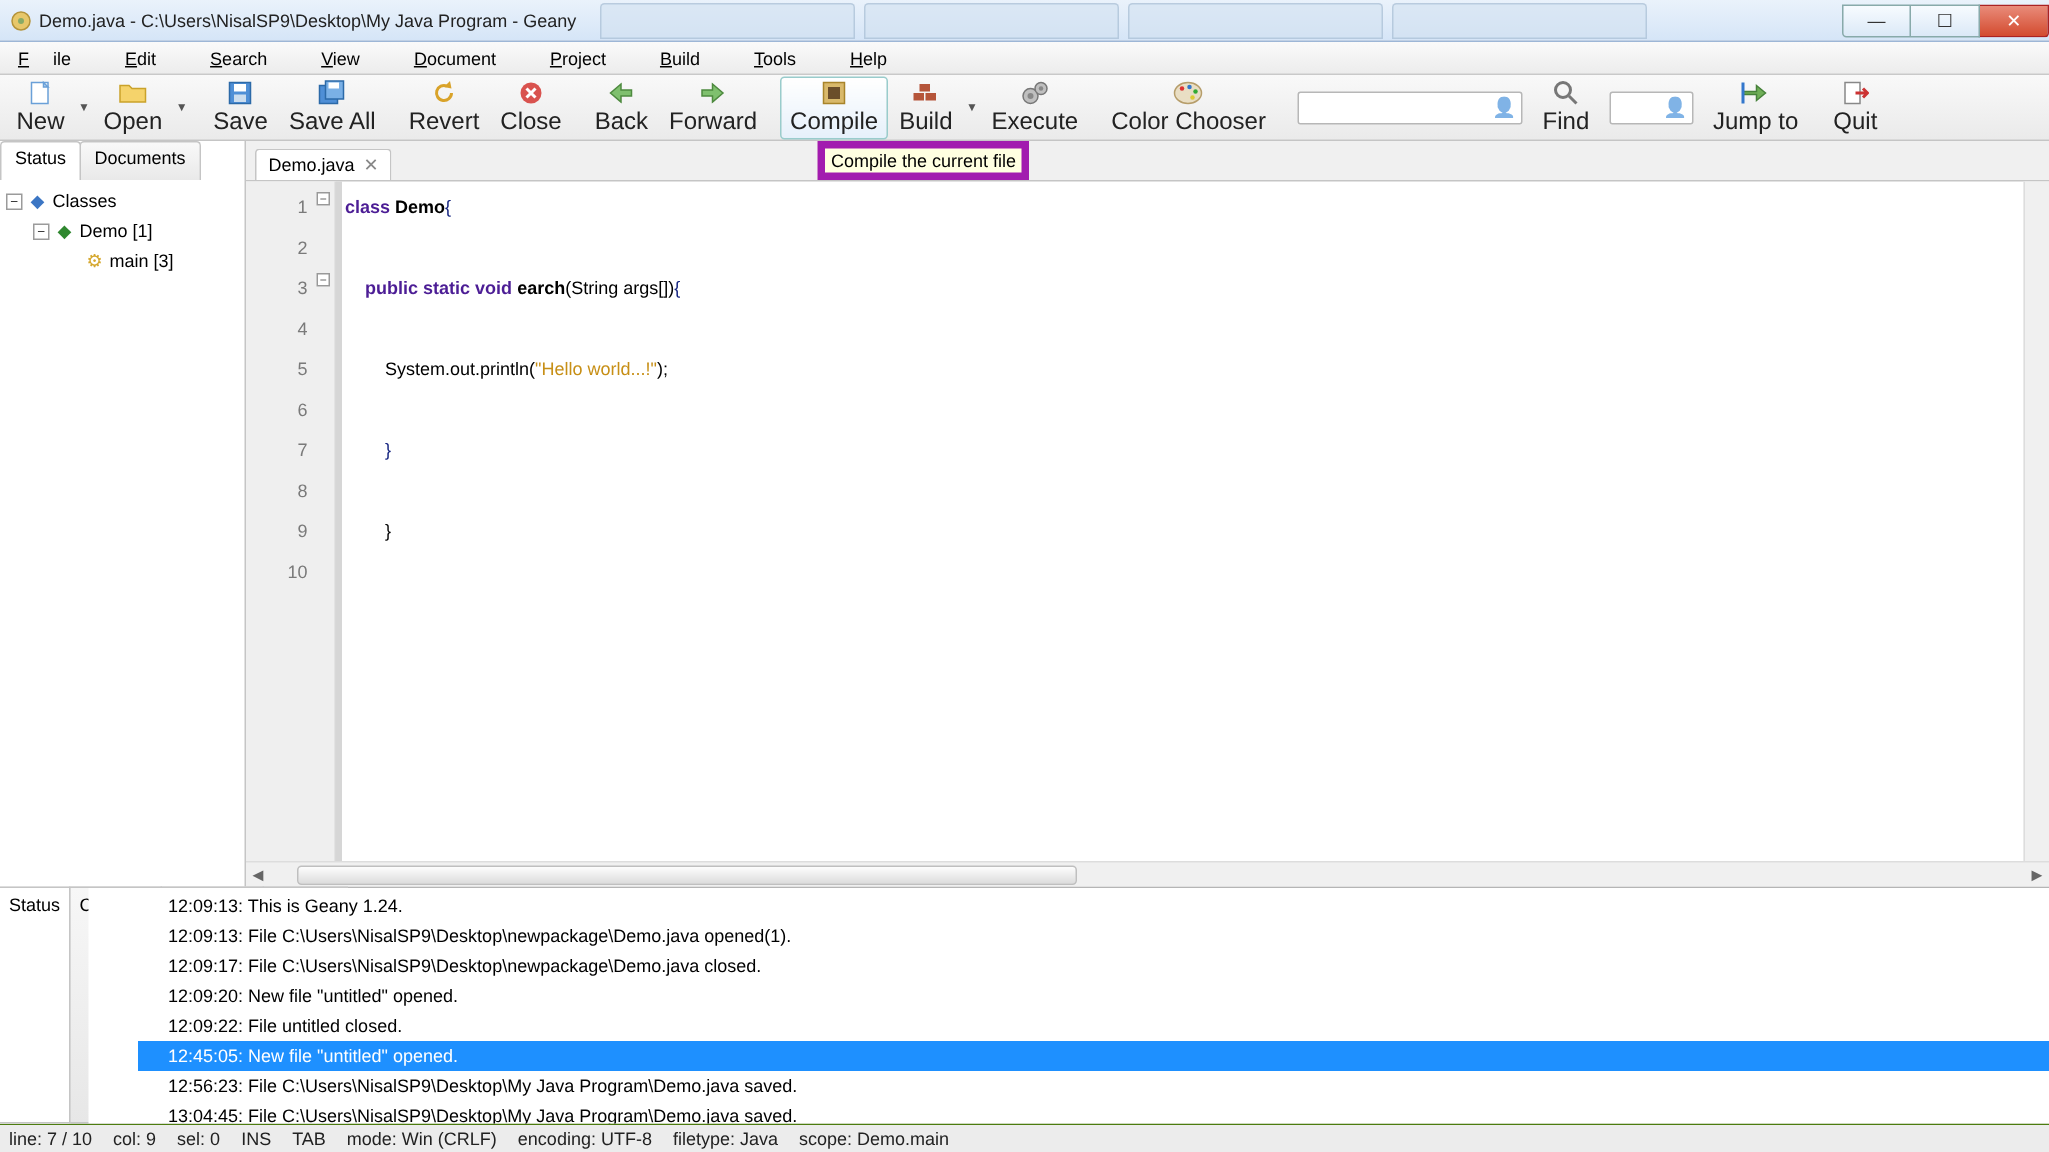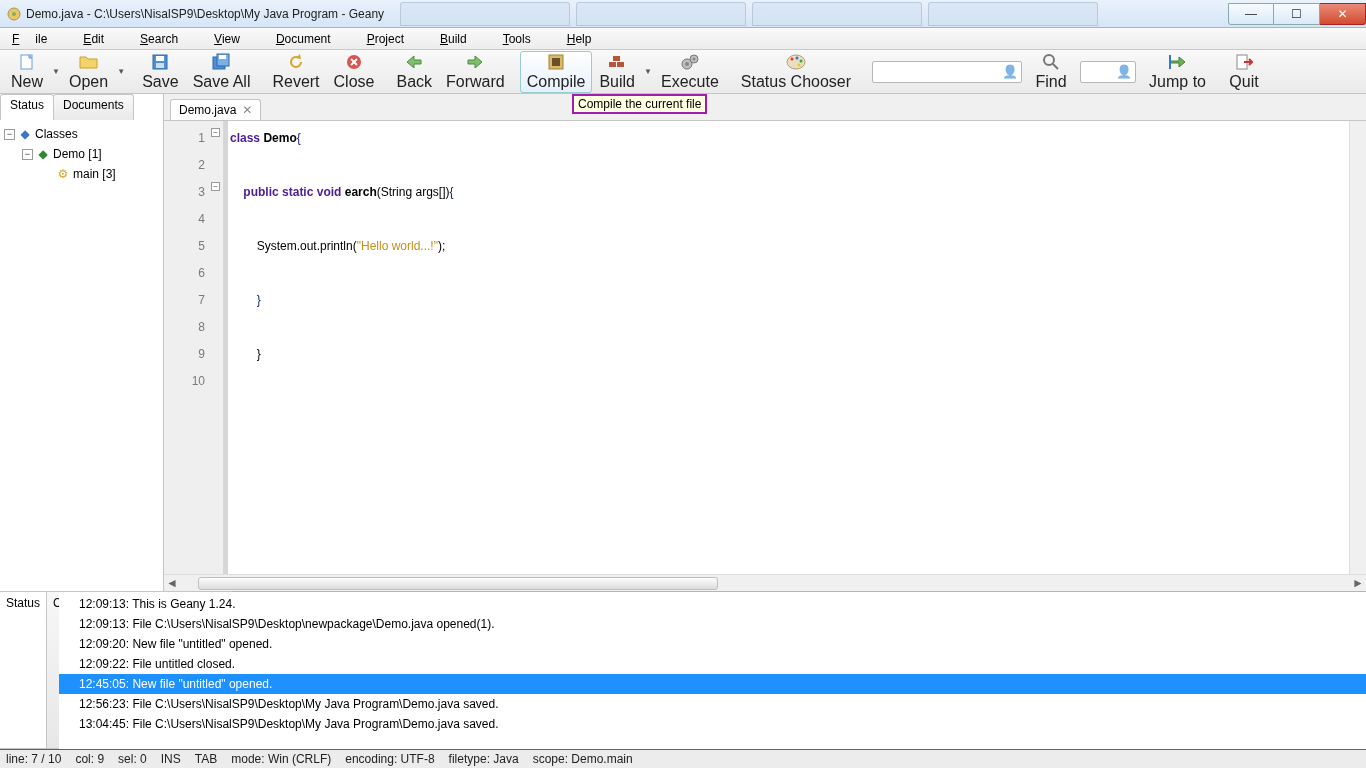--- a/index.html
+++ b/index.html
@@ -51,21 +51,21 @@
 .toolbar .searchbox , .toolbar .jumpbox {
   height: 22px; background:#fff; border:1px solid #b7b7b7; border-radius:2px;
   display:flex; align-items:center; padding:0 3px; margin: 0 6px;
 }
 .toolbar .searchbox{ width:150px;}
 .toolbar .jumpbox{ width:56px;}
 .toolbar .searchbox .mini-ico, .toolbar .jumpbox .mini-ico{margin-left:auto; font-size:13px; opacity:.55;}
 
 
 .tooltip {
-  position: absolute; left: 572px; top: 94px; background:#ffffe1; border:2px solid #a21caf;
+  position: absolute; left: 545px; top: 94px; background:#ffffe1; border:5px solid #a21caf;
   padding: 1px 4px; font-size:12px; z-index: 50;
 }
 
 
 .worksplit { display:flex; height: calc(768px - 28px - 22px - 44px - 158px - 19px); }
 
 
 .sidebar { width: 164px; border-right:1px solid #c5c5c5; background:#fff; display:flex; flex-direction:column;}
 .sidetabs { height: 26px; display:flex;}
 .sidetabs div { padding: 3px 9px; background:linear-gradient(#f9f9f9,#e9e9e9); border:1px solid #c5c5c5; border-bottom:none; border-radius: 3px 3px 0 0; margin-right:-1px;}
@@ -97,21 +97,21 @@
 .hscrollbar { height:17px; background:#f0f0f0; border-top:1px solid #ddd; display:flex; align-items:center;}
 .hscrollbar .thumb{ height:13px; margin:2px; width:520px; background:linear-gradient(#fdfdfd,#dcdcdc); border:1px solid #bfbfbf; border-radius:3px; margin-left:18px;}
 .hscrollbar .arrow{ width:16px; text-align:center; color:#666;}
 
 
 .msgsplit { height:158px; border-top:1px solid #b5b5b5; display:flex;}
 .msgtabs { width:59px; background:#ececec; display:flex; flex-direction:row; border-right:1px solid #c5c5c5;}
 .msgtabs div{ padding:4px 6px; border:1px solid #c5c5c5; margin:-1px 0 0 -1px; background:linear-gradient(#f7f7f7,#e7e7e7);}
 .msgtabs div.active{ background:#fff;}
 .msglist { flex:1; background:#fff; overflow:hidden; font-size:12px; line-height:20px; padding-top:2px;}
-.msglist div{ padding:0 20px; white-space:nowrap;}
+.msglist div{ padding:0 20px; white-space:nowrap;margin-left:33px;}
 .msglist div.sel{ background:#1e90ff; color:#fff;}
 
 
 .statusbar { height:19px; background:#ececec; border-top:1px solid #4d7c0f; display:flex; align-items:center; gap:14px; padding:0 6px; font-size:12px; color:#222;}
 
 svg{display:block;}
 </style>
 </head>
 <body>
 
@@ -270,21 +270,21 @@
   <div class="toolbtn">
     <span class="ico">
         <svg width="20" height="16">
           <ellipse cx="10" cy="8" rx="9" ry="7" fill="#e9dec4" stroke="#b69d6a"></ellipse>
           <circle cx="6" cy="5" r="1.5" fill="#d33"></circle>
           <circle cx="11" cy="4" r="1.5" fill="#37c"></circle>
           <circle cx="15" cy="7" r="1.5" fill="#3a3"></circle>
           <circle cx="13" cy="11" r="1.5" fill="#dc3"></circle>
         </svg>
       </span>
-    <span class="lbl">Status Chooser</span>
+    <span class="lbl">Color Chooser</span>
   </div>
   <div class="toolsep"></div>
 
   <div class="searchbox">
     <span style="flex:1"></span>
     <span class="mini-ico">👤</span>
   </div>
   <div class="toolbtn">
     <span class="ico">
         <svg width="18" height="18">
@@ -397,20 +397,21 @@
 <div class="msgsplit">
   <div class="msgtabs">
     <div class="active">Status</div>
     <div>Compiler</div>
     <div>Messages</div>
     <div>Scribble</div>
   </div>
   <div class="msglist" id="msglist">
       <div>12:09:13: This is Geany 1.24.</div>
       <div>12:09:13: File C:\Users\NisalSP9\Desktop\newpackage\Demo.java opened(1).</div>
+      <div>12:09:17: File C:\Users\NisalSP9\Desktop\newpackage\Demo.java closed.</div>
       <div>12:09:20: New file "untitled" opened.</div>
       <div>12:09:22: File untitled closed.</div>
       <div class="sel">12:45:05: New file "untitled" opened.</div>
       <div>12:56:23: File C:\Users\NisalSP9\Desktop\My Java Program\Demo.java saved.</div>
       <div>13:04:45: File C:\Users\NisalSP9\Desktop\My Java Program\Demo.java saved.</div>
     </div>
 </div>
 
 <div class="statusbar">
   <span>line: 7 / 10</span>

